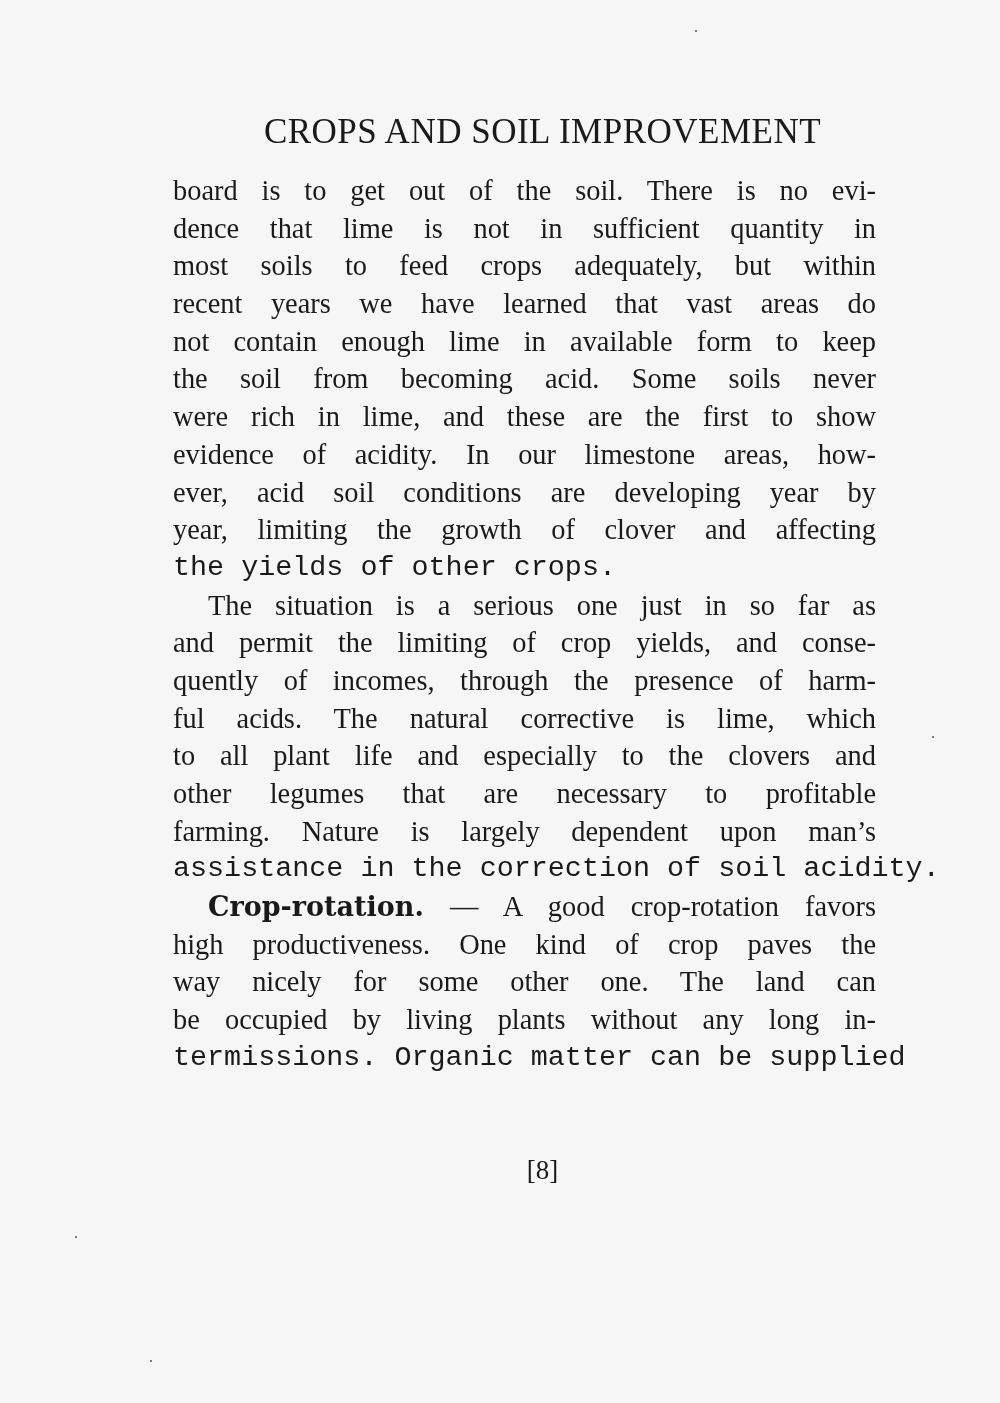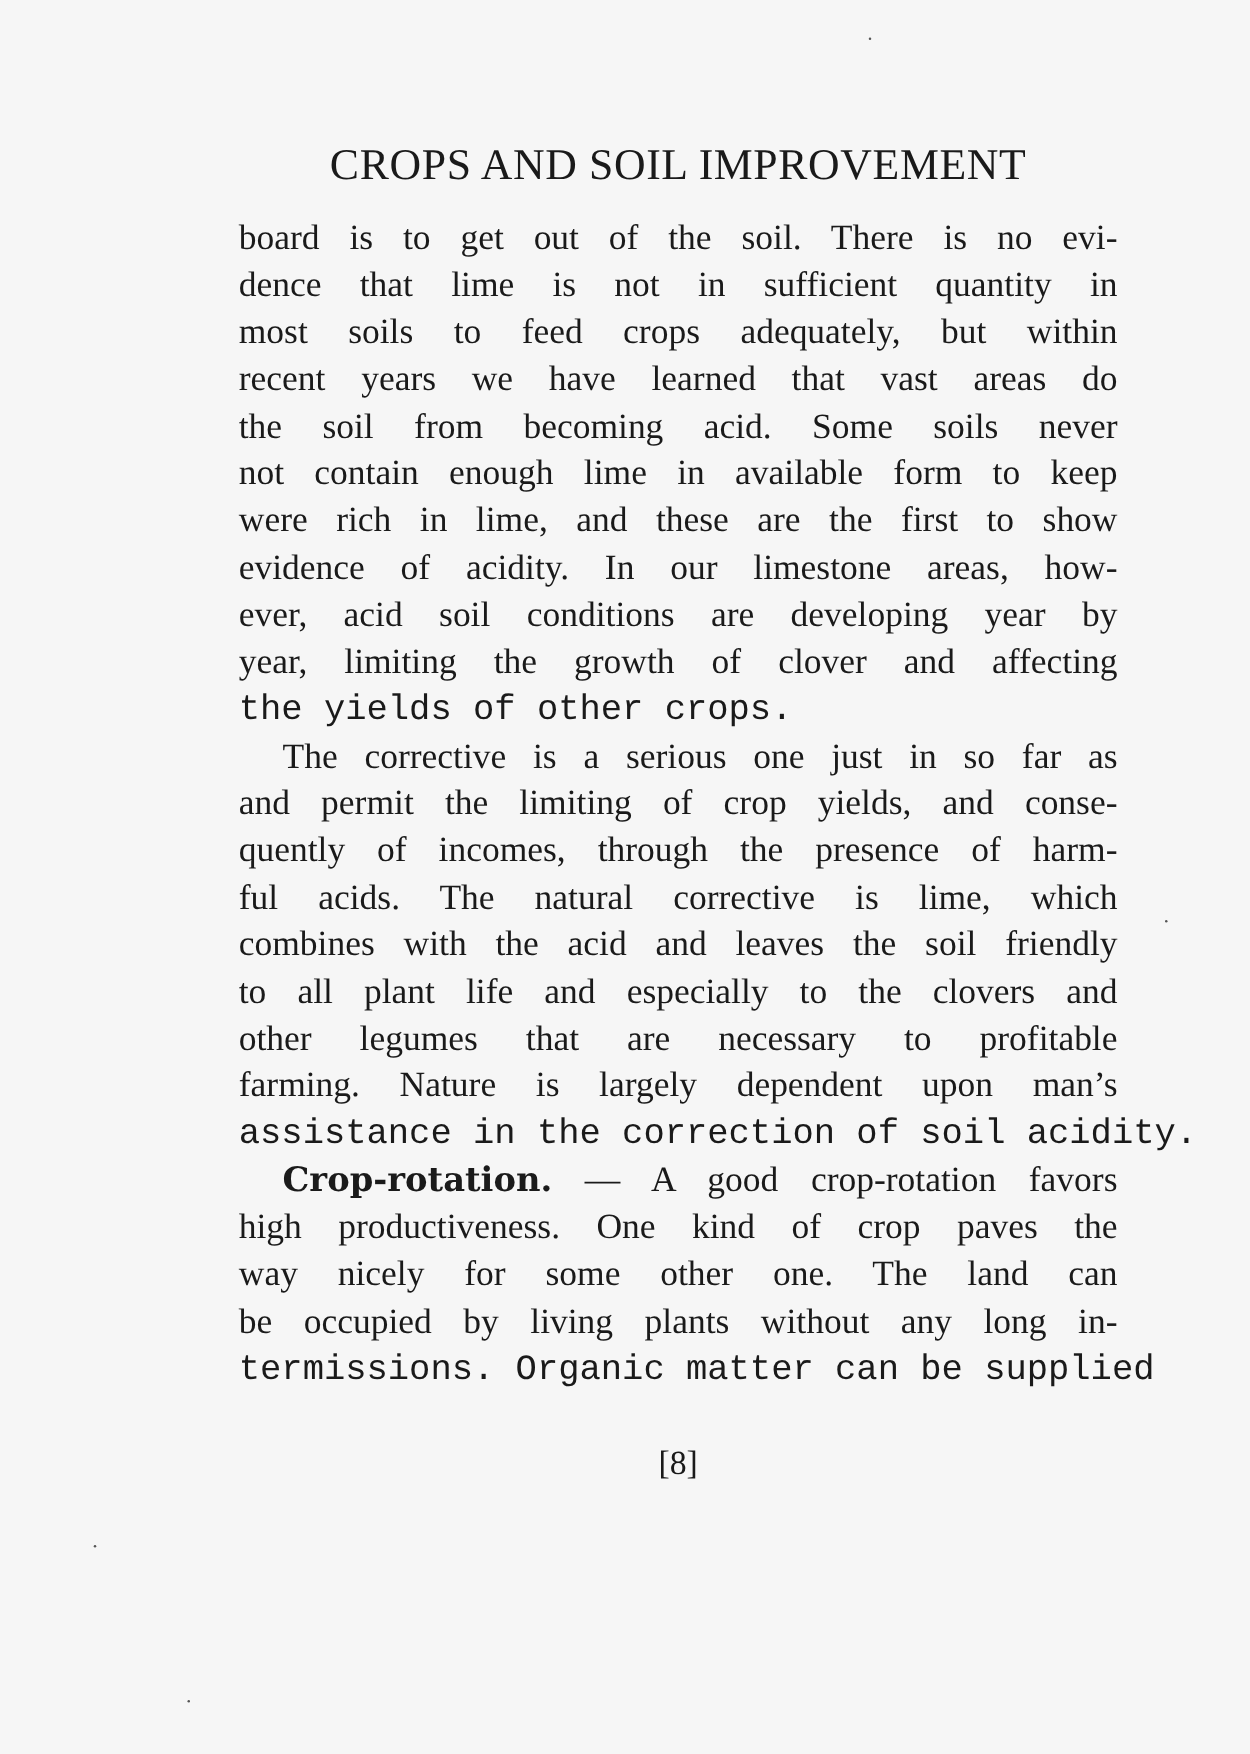--- a/index.html
+++ b/index.html
@@ -11,21 +11,21 @@
     color: #1a1a1a;
     font-family: "DejaVu Serif", "Liberation Serif", serif;
   }
   .running-head {
     position: absolute; left: 190px; top: 112px; width: 705px;
     text-align: center;
     font-family: "Liberation Serif", serif;
     font-size: 35px; letter-spacing: 0.5px;
   }
   .body-text {
-    position: absolute; left: 191px; top: 172px; width: 703px;
+    position: absolute; left: 173px; top: 172px; width: 703px;
     font-family: "Liberation Serif", serif;
     font-size: 28.4px;
   }
   .line {
     display: block;
     height: 37.7px; line-height: 37.7px;
     text-align: justify;
     text-align-last: justify;
     white-space: nowrap;
   }
@@ -47,34 +47,33 @@
 
 <div>
   <div class="running-head">CROPS AND SOIL IMPROVEMENT</div>
 
   <div class="body-text">
     <div class="para" id="p1">
         <span class="line">board is to get out of the soil.  There is no evi-</span>
         <span class="line">dence that lime is not in sufficient quantity in</span>
         <span class="line">most soils to feed crops adequately, but within</span>
         <span class="line">recent years we have learned that vast areas do</span>
+        <span class="line">not contain enough lime in available form to keep</span>
         <span class="line">the soil from becoming acid.  Some soils never</span>
-        <span class="line">not contain enough lime in available form to keep</span>
         <span class="line">were rich in lime, and these are the first to show</span>
         <span class="line">evidence of acidity.  In our limestone areas, how-</span>
         <span class="line">ever, acid soil conditions are developing year by</span>
         <span class="line">year, limiting the growth of clover and affecting</span>
         <span class="line last">the yields of other crops.</span>
       </div>
     <div class="para" id="p2">
-        <span class="line indent">The corrective is a serious one just in so far as</span>
+        <span class="line indent">The situation is a serious one just in so far as</span>
         <span class="line">and permit the limiting of crop yields, and conse-</span>
         <span class="line">quently of incomes, through the presence of harm-</span>
         <span class="line">ful acids.  The natural corrective is lime, which</span>
-        <span class="line">combines with the acid and leaves the soil friendly</span>
         <span class="line">to all plant life and especially to the clovers and</span>
         <span class="line">other legumes that are necessary to profitable</span>
         <span class="line">farming.  Nature is largely dependent upon man’s</span>
         <span class="line last">assistance in the correction of soil acidity.</span>
       </div>
     <div class="para" id="p3">
       <span class="line indent"><span class="runin">Crop-rotation.</span><span> — </span><span>A good crop-rotation favors</span></span>
     <span class="line">high productiveness.  One kind of crop paves the</span>
         <span class="line">way nicely for some other one.  The land can</span>
         <span class="line">be occupied by living plants without any long in-</span>

